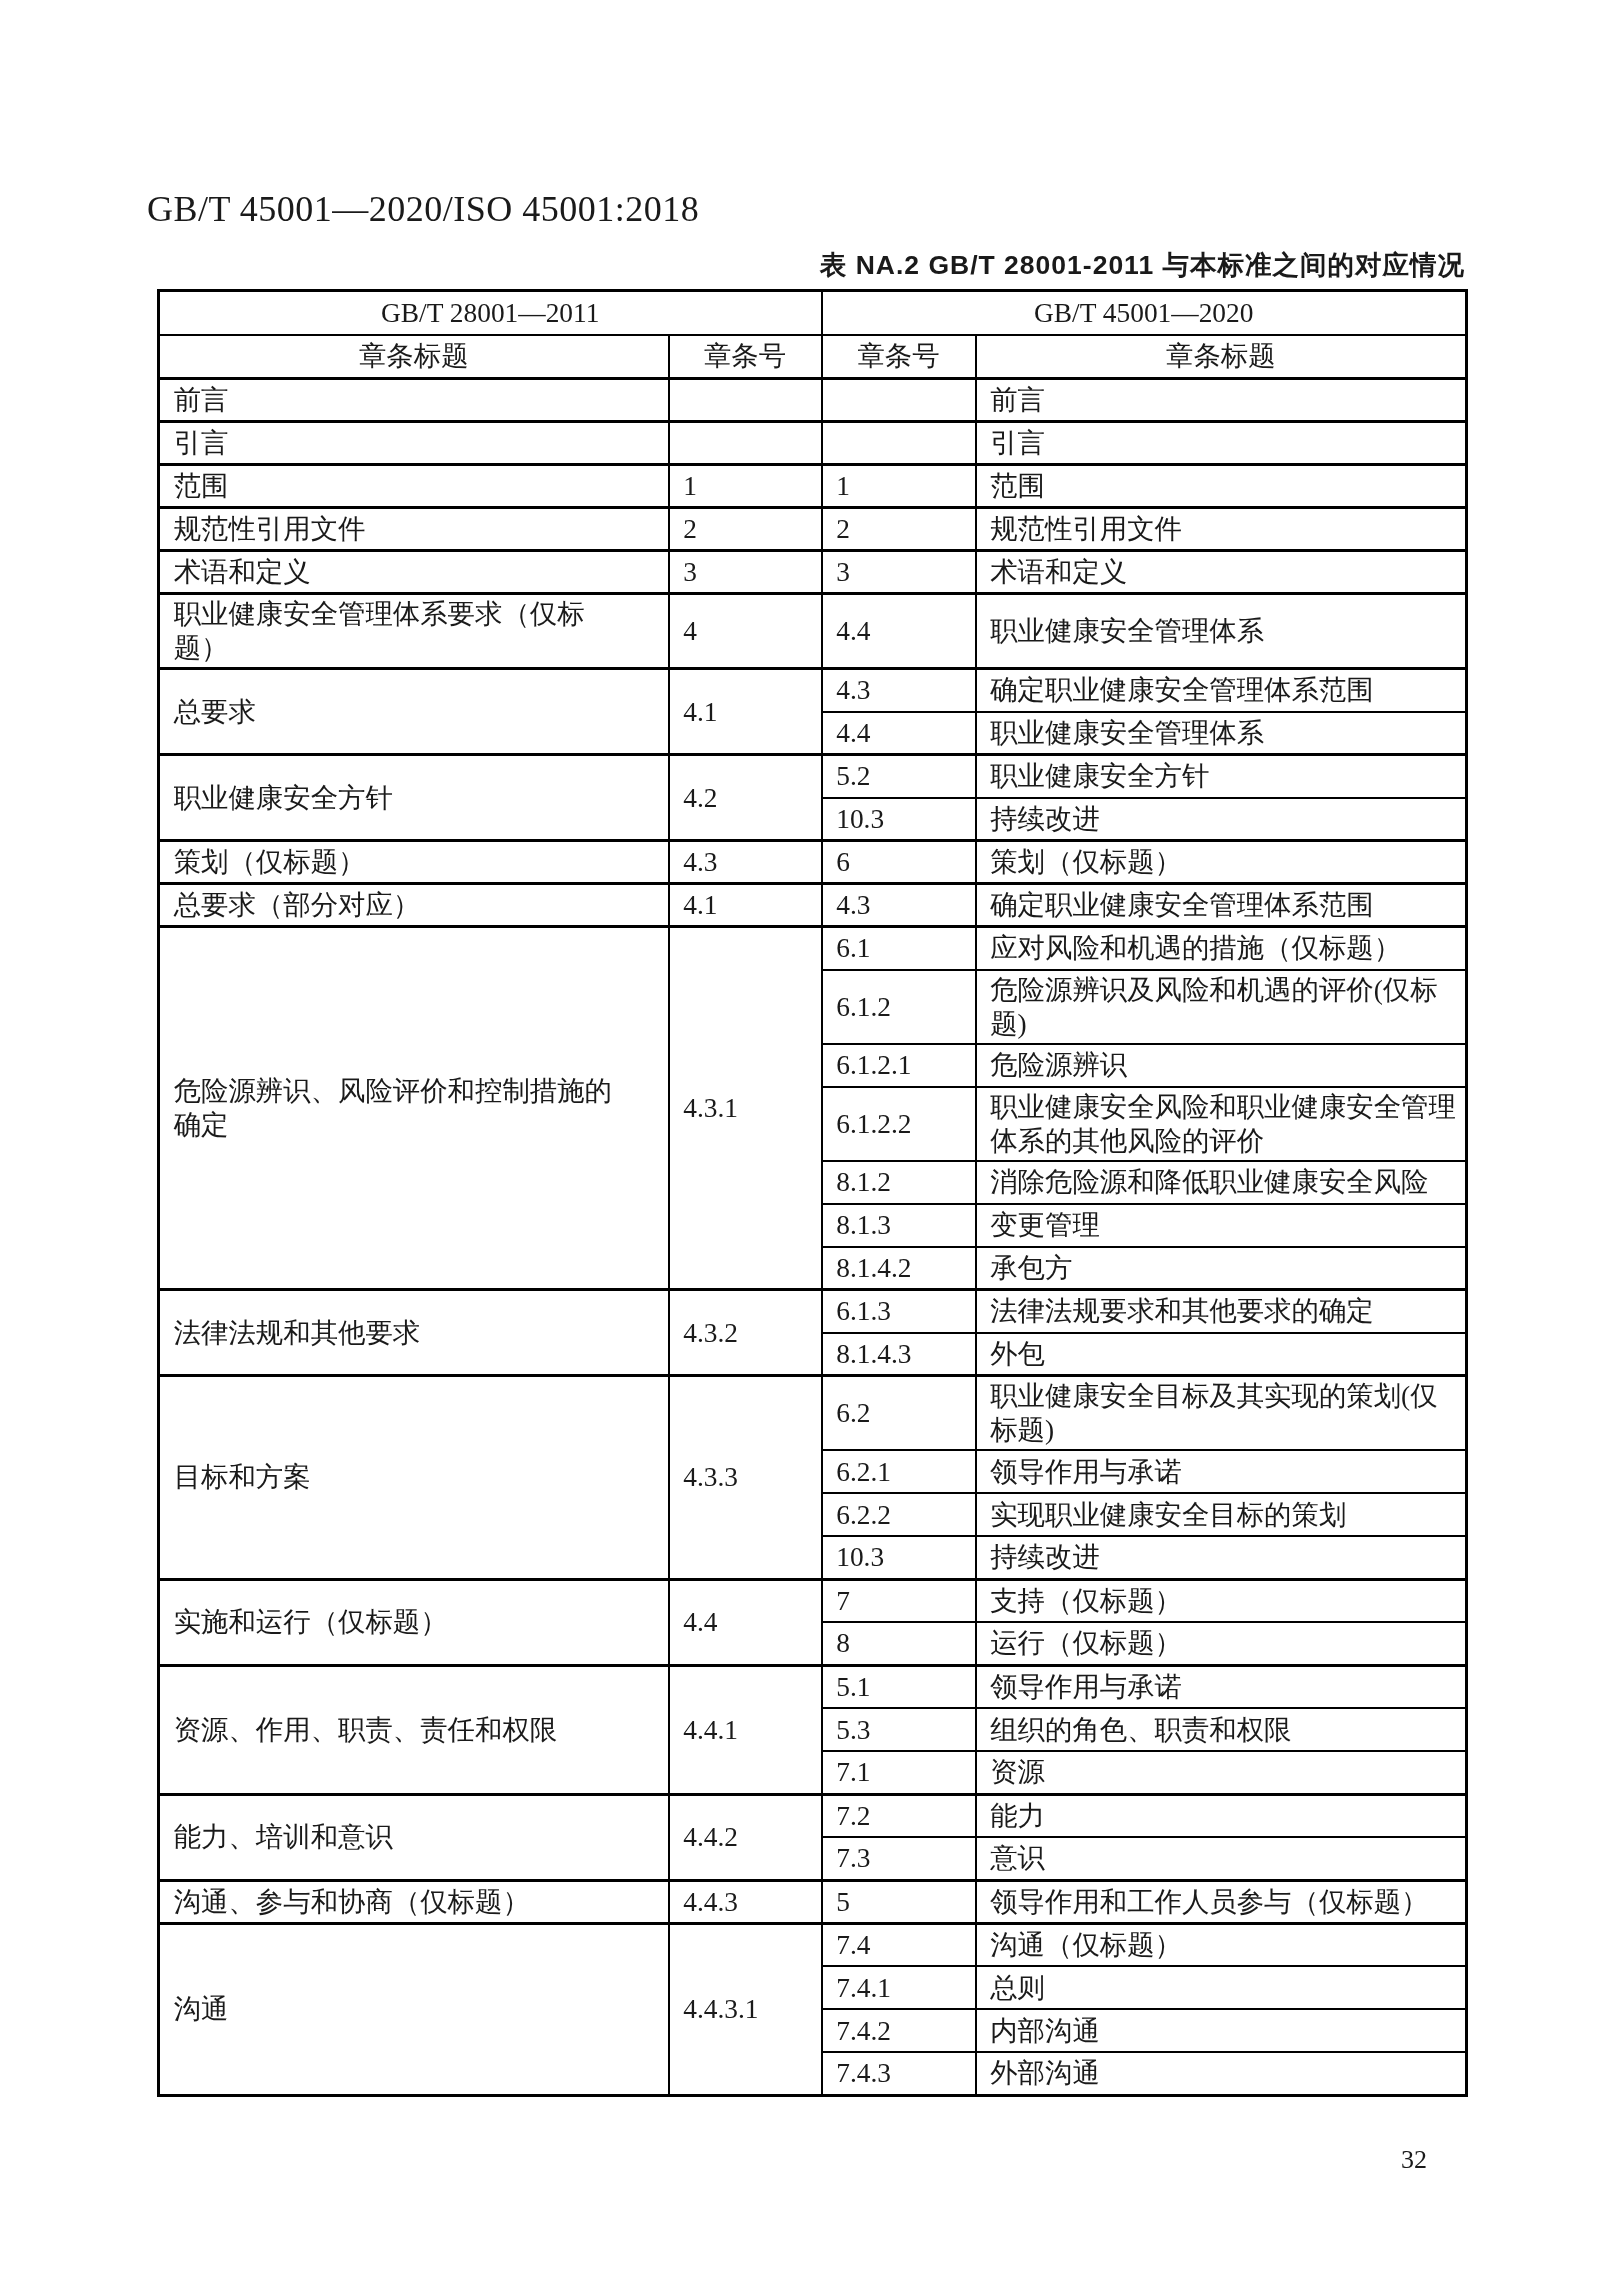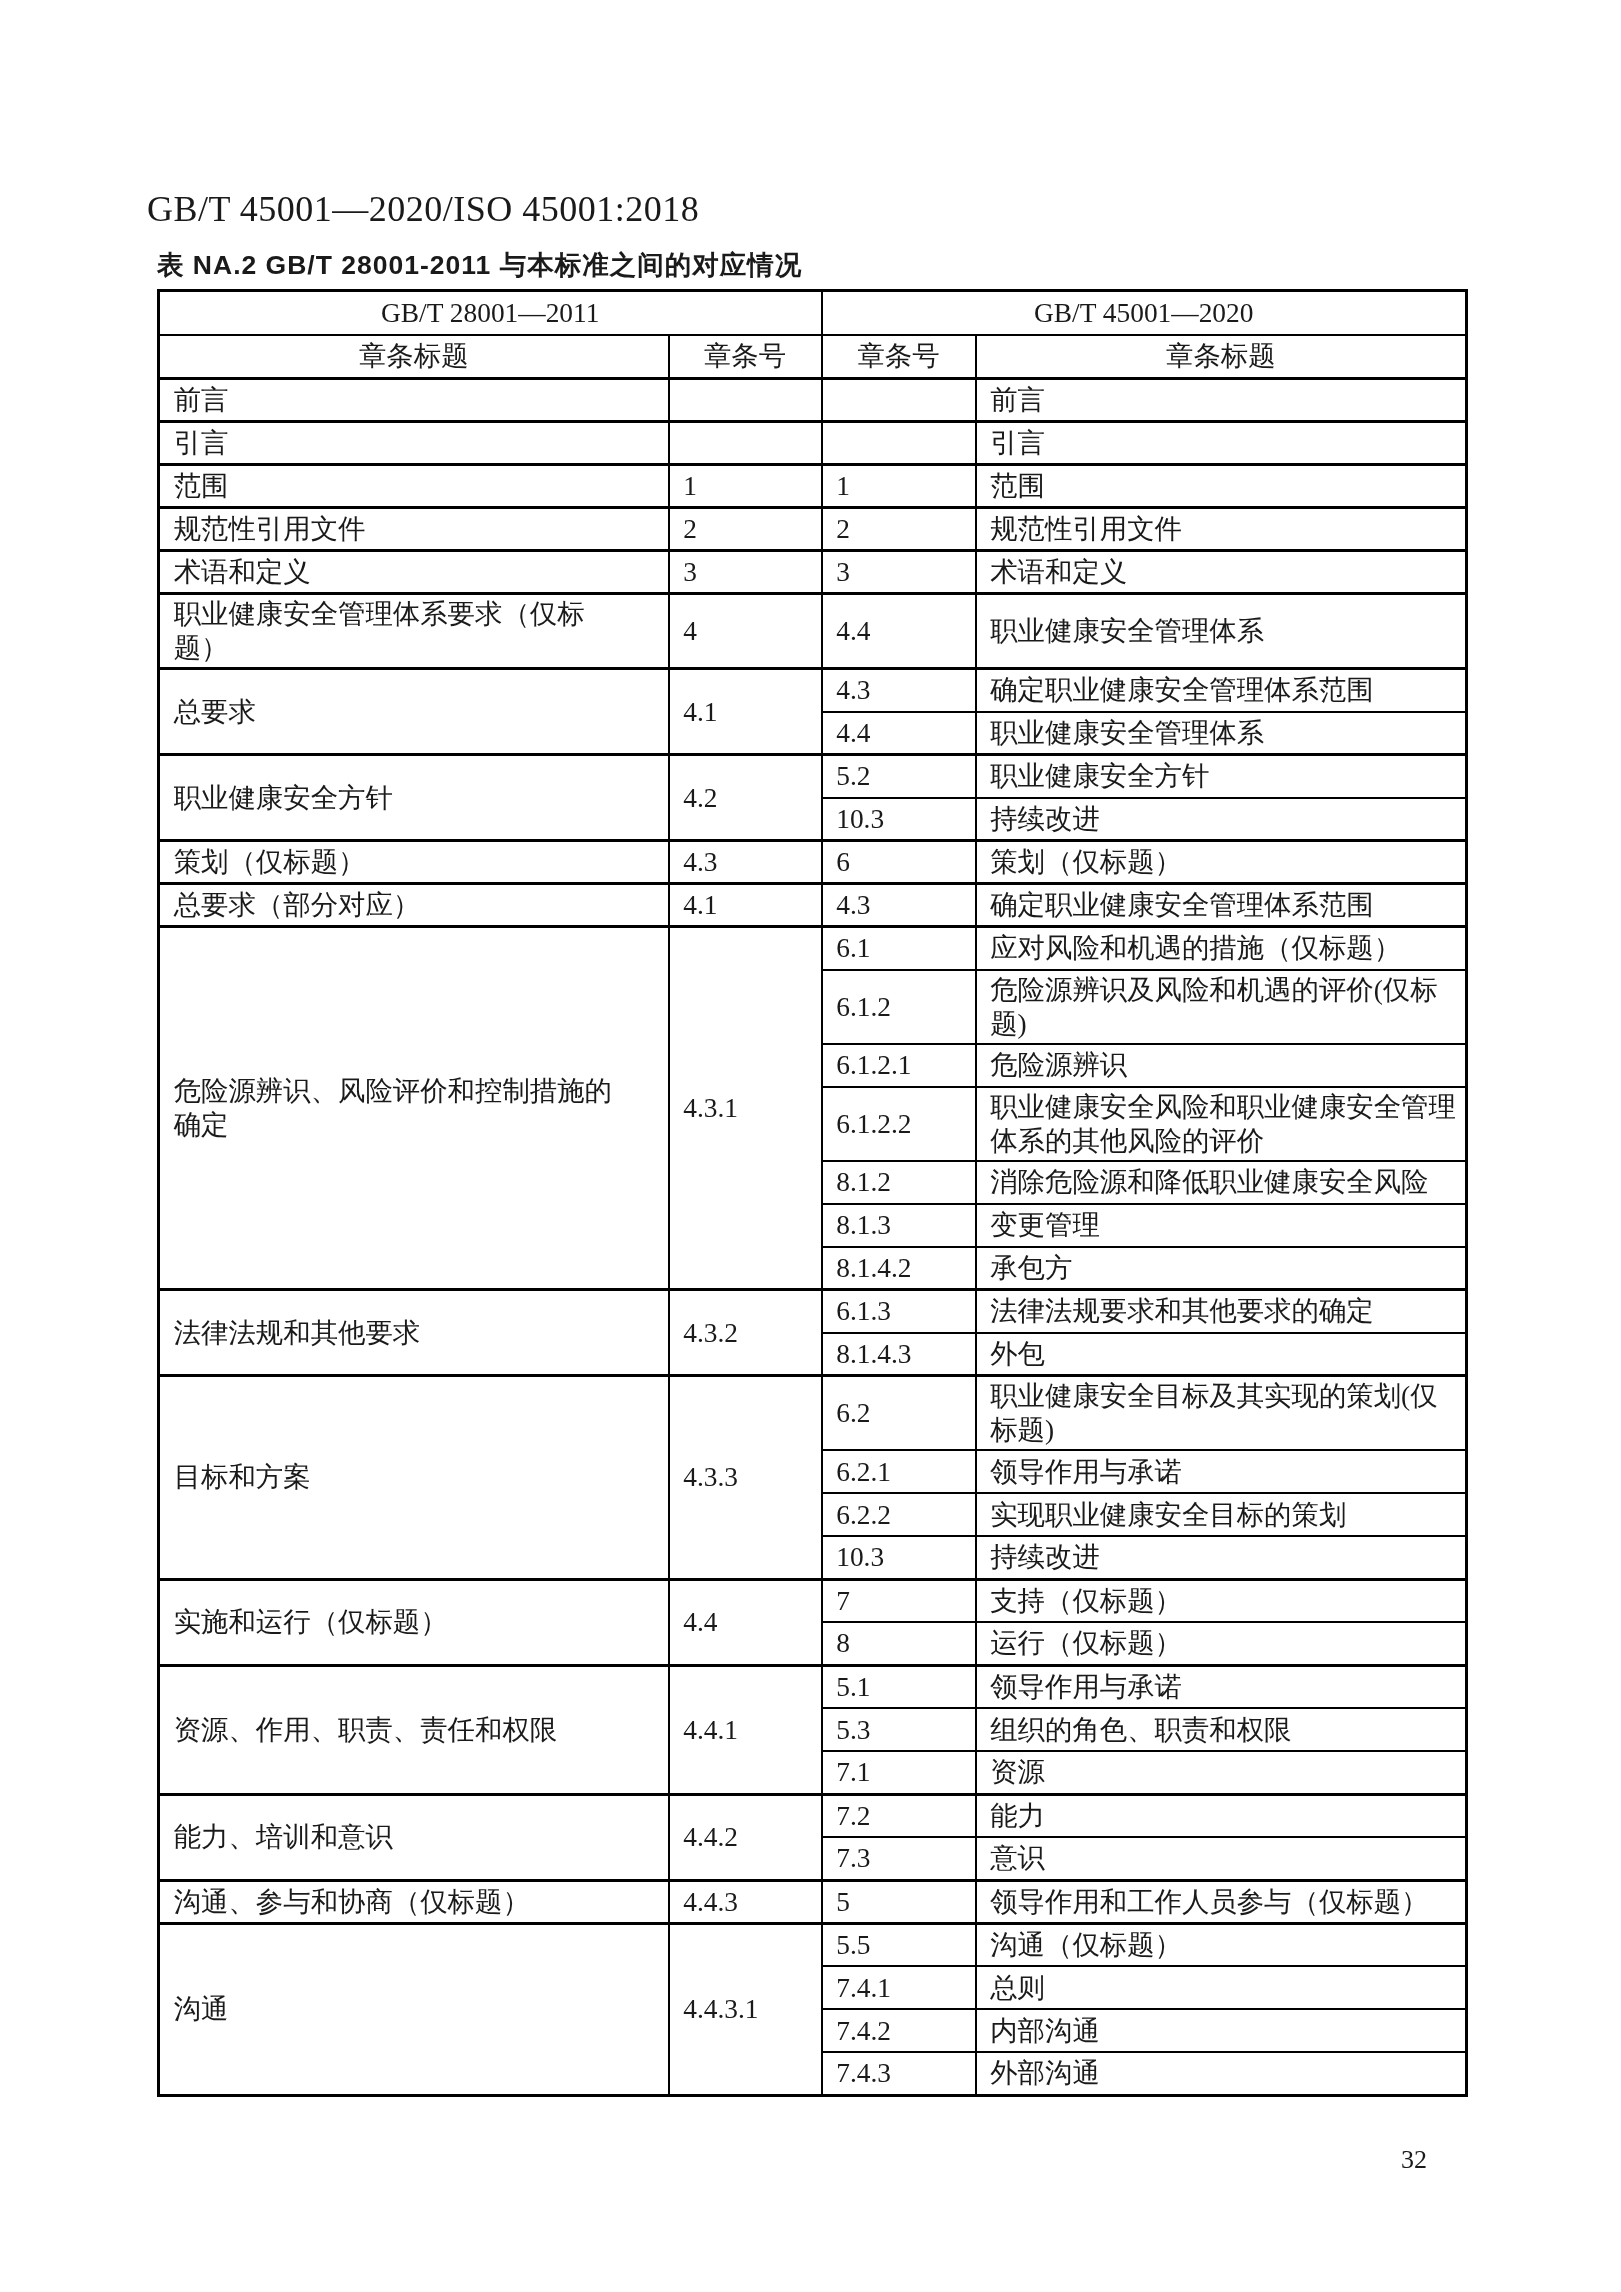--- a/index.html
+++ b/index.html
@@ -15,21 +15,21 @@
     position: absolute;
     left: 147px; top: 188px;
     font-size: 36px;
     letter-spacing: 0.5px;
     white-space: nowrap;
   }
   .table-title {
     position: absolute;
     left: 157px; top: 247px;
     width: 1308px;
-    text-align: left;
+    text-align: right;
     font-family: "Liberation Sans", "DejaVu Sans", sans-serif;
     font-weight: bold;
     font-size: 26.5px;
     letter-spacing: 1px;
     white-space: nowrap;
   }
   table.corr {
     position: absolute;
     left: 157px; top: 289px;
     border-collapse: collapse;
@@ -255,21 +255,21 @@
       </tr>
       <tr class="group-start">
         <td class="c1" rowspan="1">沟通、参与和协商（仅标题）</td>
         <td class="c2" rowspan="1">4.4.3</td>
         <td class="c3">5</td>
         <td class="c4">领导作用和工作人员参与（仅标题）</td>
       </tr>
       <tr class="group-start">
         <td class="c1" rowspan="4">沟通</td>
         <td class="c2" rowspan="4">4.4.3.1</td>
-        <td class="c3">5.5</td>
+        <td class="c3">7.4</td>
         <td class="c4">沟通（仅标题）</td>
       </tr>
       <tr>
         <td class="c3">7.4.1</td>
         <td class="c4">总则</td>
       </tr>
       <tr>
         <td class="c3">7.4.2</td>
         <td class="c4">内部沟通</td>
       </tr>

